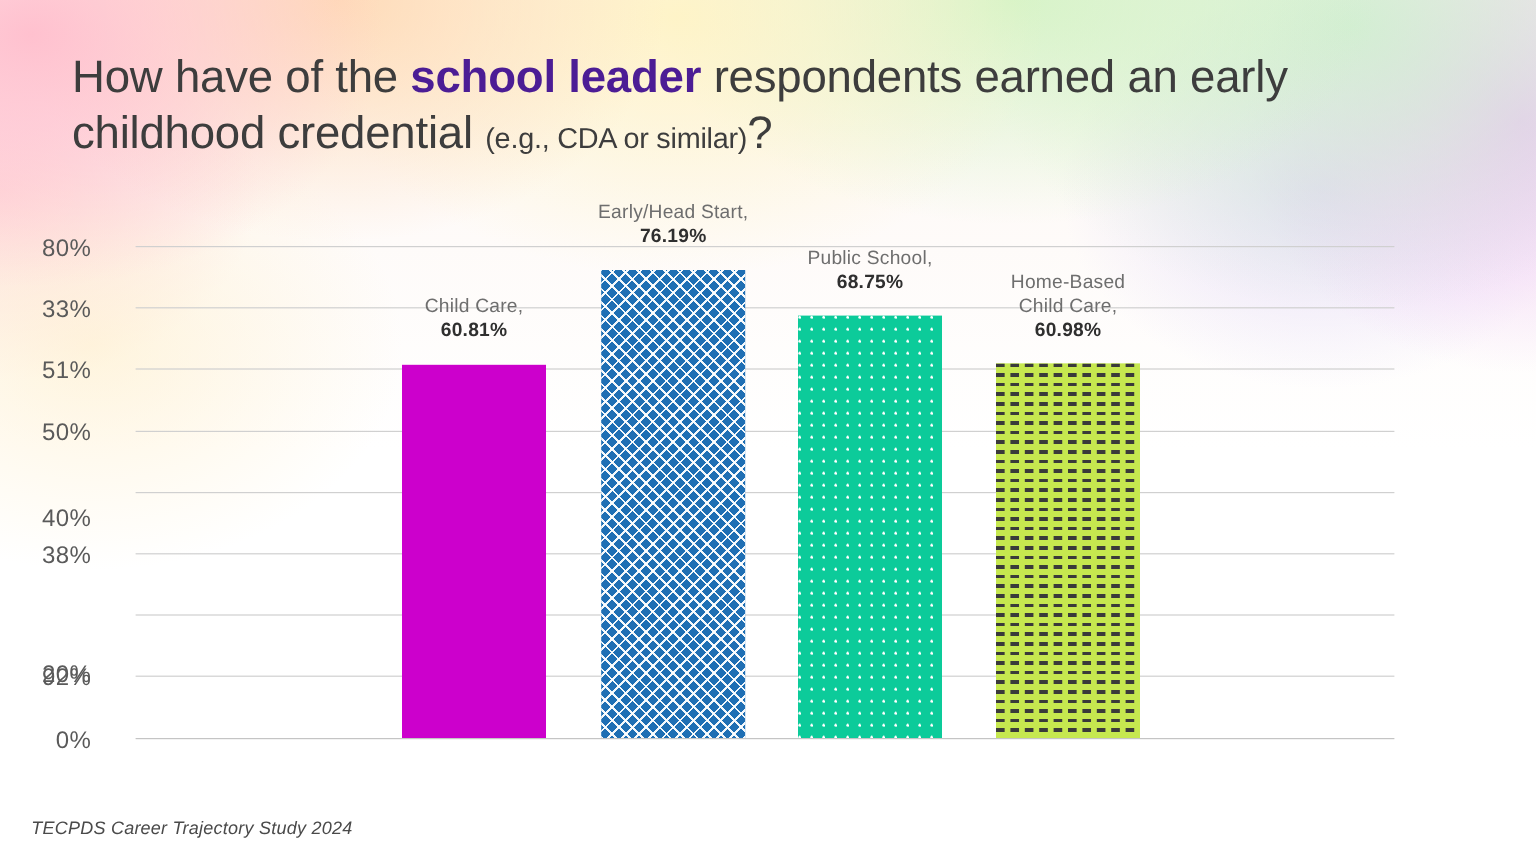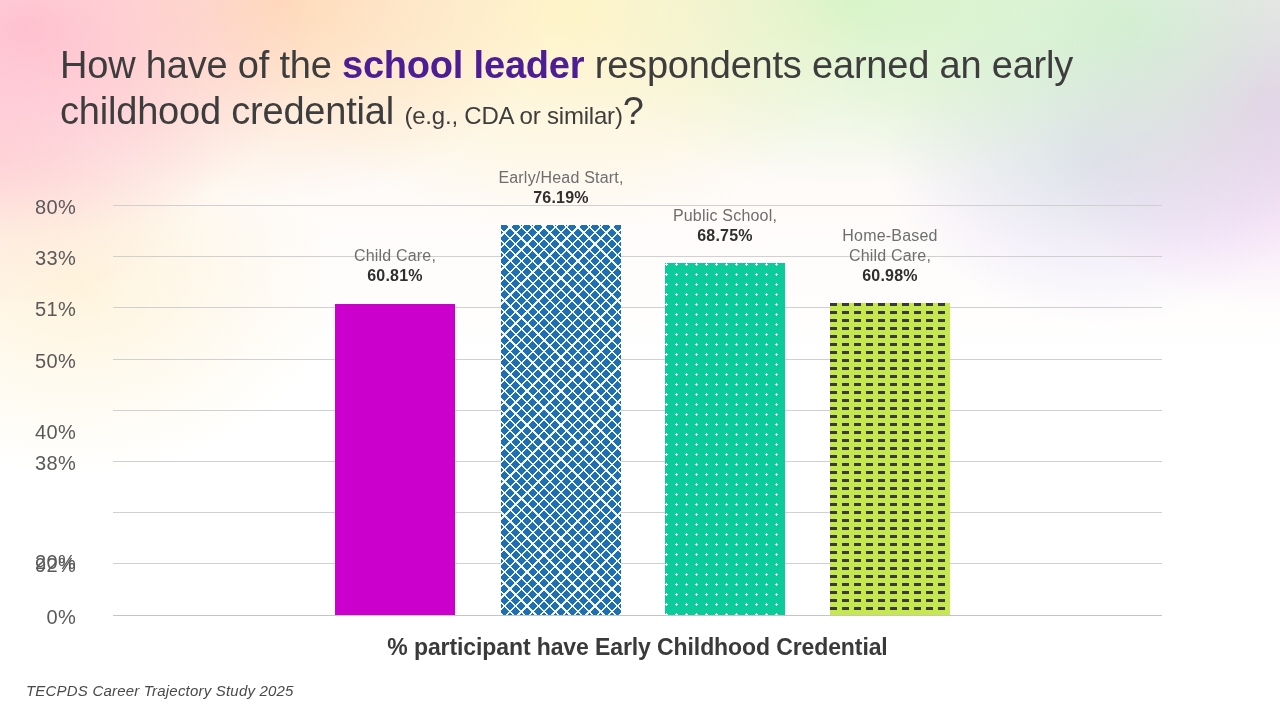--- a/index.html
+++ b/index.html
@@ -194,16 +194,15 @@
     <div>Public School,</div>
     <div class="value">68.75%</div>
   </div>
 
   <div class="bar-label" style="left:800px; top:226px; width:180px;">
     <div>Home-Based</div>
     <div>Child Care,</div>
     <div class="value">60.98%</div>
   </div>
 
-  <div id="x-axis-title">% participant have Early Childhood Credential</div>
 </div>
 
-<div id="footer-note">TECPDS Career Trajectory Study 2025</div>
+<div id="footer-note">TECPDS Career Trajectory Study 2024</div>
 
 </body></html>

